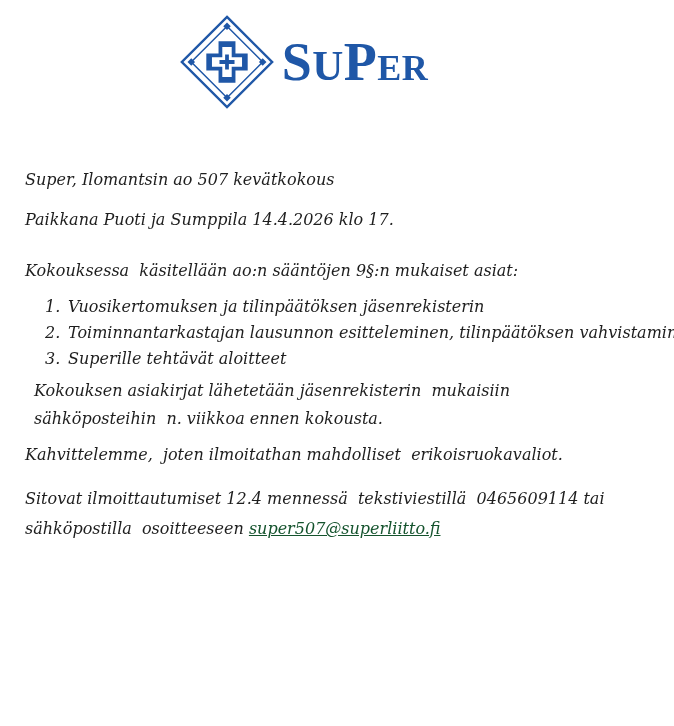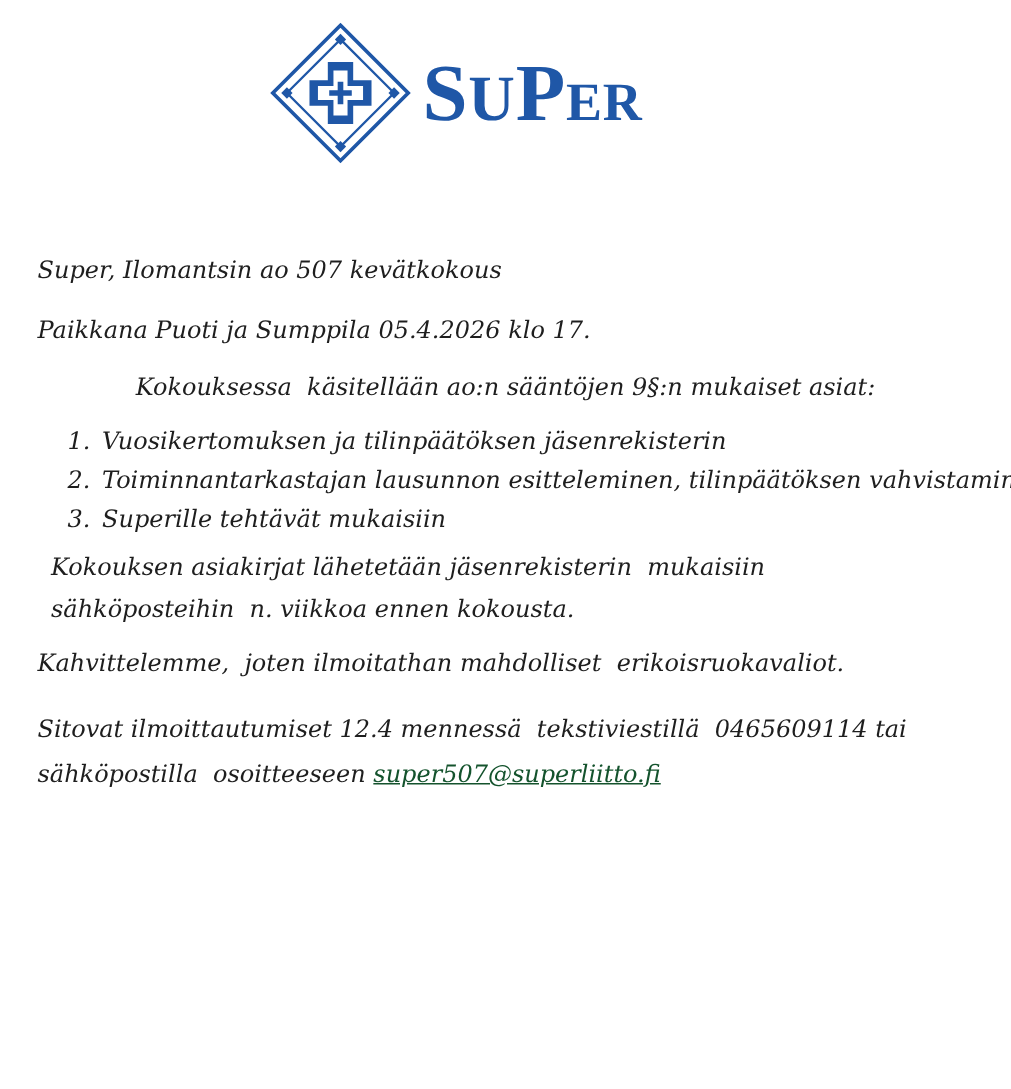--- a/index.html
+++ b/index.html
@@ -48,21 +48,21 @@
     font-style: italic;
     font-size: 21px;
     letter-spacing: 0.8px;
     line-height: 27px;
     white-space: pre;
   }
   .para { line-height: 28px; }
   .ln { white-space: pre; }
   .p-meeting { margin-top: 56px; }
   .p-venue { margin-top: 12px; }
-  .p-lead { margin-top: 10px; text-align: center; }
+  .p-lead { margin-top: 23px; }
 
   .agenda { margin: 9px 0 0 0; padding-left: 20px; }
   .agenda-item { display: flex; line-height: 26px; }
   .agenda-num { flex: none; width: 23px; }
   .agenda-text { flex: 1 1 auto; min-width: 0; }
 
   .note { margin-top: 5px; padding-left: 9px; line-height: 28px; }
   .p-catering { margin-top: 8px; }
   .p-registration { margin-top: 15px; line-height: 30px; }
   .email-link {
@@ -101,37 +101,37 @@
       <span class="ls">S</span>
       <span class="lu">u</span>
       <span class="lp">P</span>
       <span class="le">E</span>
       <span class="lr">R</span>
     </span>
   </div>
 
 
   <div class="para p-meeting ln">Super, Ilomantsin ao 507 kevätkokous</div>
-  <div class="para p-venue ln">Paikkana Puoti ja Sumppila 05.4.2026 klo 17.</div>
+  <div class="para p-venue ln">Paikkana Puoti ja Sumppila 14.4.2026 klo 17.</div>
   <div class="para p-lead ln">Kokouksessa&nbsp; käsitellään ao:n sääntöjen 9§:n mukaiset asiat:</div>
 
   <div class="agenda">
     <div class="agenda-item">
       <span class="agenda-num">1.</span>
       <span class="agenda-text ln">Vuosikertomuksen ja tilinpäätöksen jäsenrekisterin</span>
     </div>
     <div class="agenda-item">
       <span class="agenda-num">2.</span>
       <span class="agenda-text">
         <span class="ln" style="display:block">Toiminnantarkastajan lausunnon esitteleminen, tilinpäätöksen vahvistaminen,</span>
       </span>
     </div>
     <div class="agenda-item">
       <span class="agenda-num">3.</span>
-      <span class="agenda-text ln">Superille tehtävät mukaisiin</span>
+      <span class="agenda-text ln">Superille tehtävät aloitteet</span>
     </div>
   </div>
 
   <div class="note">
     <div class="ln">Kokouksen asiakirjat lähetetään jäsenrekisterin&nbsp; mukaisiin</div>
     <div class="ln">sähköposteihin&nbsp; n. viikkoa ennen kokousta.</div>
   </div>
 
   <div class="para p-catering ln">Kahvittelemme,&nbsp; joten ilmoitathan mahdolliset&nbsp; erikoisruokavaliot.</div>
 

